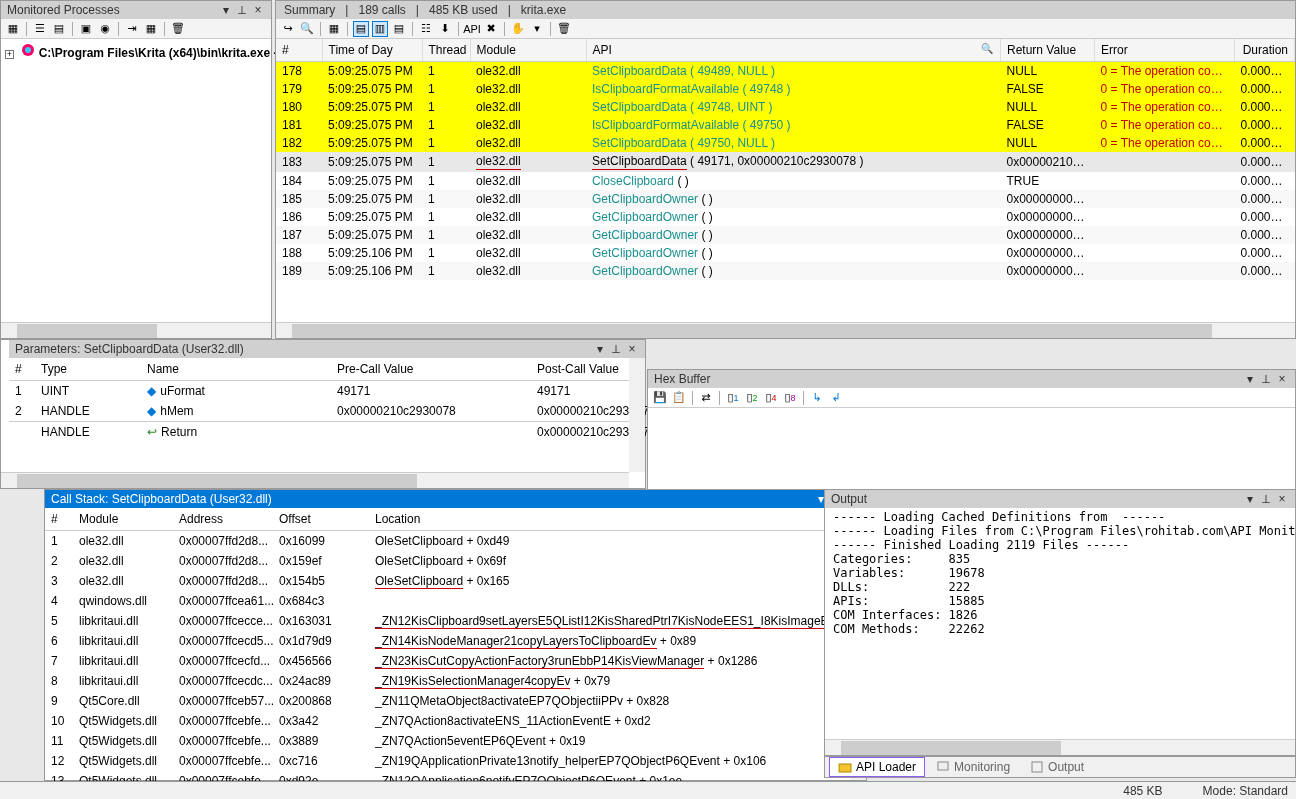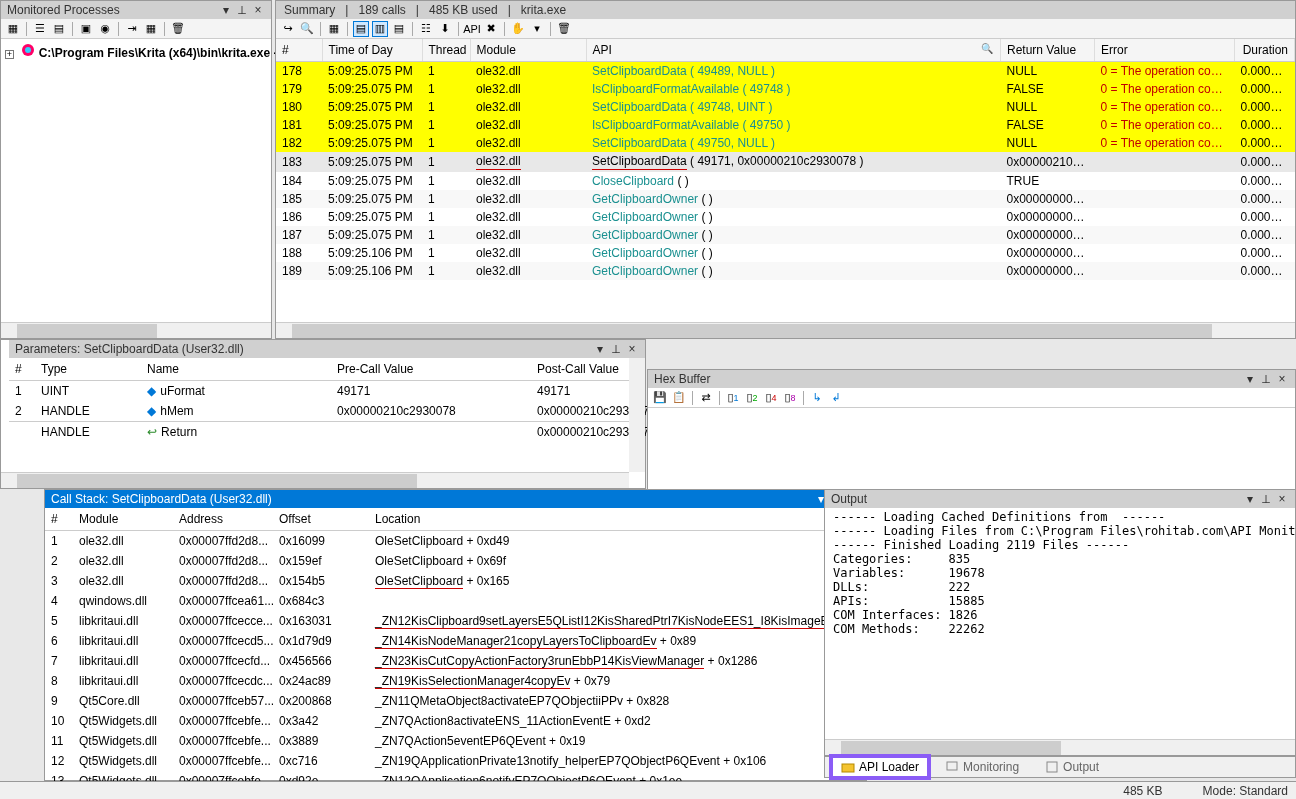--- a/index.html
+++ b/index.html
@@ -67,21 +67,21 @@
 #stack .scrollv .thumb { position: absolute; top: 14px; height: 180px; width: 14px; left: 1px; background: #cdcdcd; }
 
 
 #output { position: absolute; left: 824px; top: 489px; right: 0; height: 267px; background: #fff; border: 1px solid #999; display: flex; flex-direction: column; }
 #output pre { flex: 1; font-family: "Consolas", monospace; font-size: 12px; padding: 2px 8px; white-space: pre; overflow: hidden; }
 #output .scrollh { height: 16px; background: #f0f0f0; border-top: 1px solid #ccc; position: relative; }
 #output .scrollh .thumb { position: absolute; left: 16px; width: 220px; height: 14px; top: 1px; background: #cdcdcd; }
 
 
 #bottom-tabs { position: absolute; left: 824px; top: 756px; right: 0; height: 22px; background: #f0f0f0; display: flex; align-items: center; gap: 2px; padding: 0 4px; border: 1px solid #999; }
-.tab { display: inline-flex; align-items: center; gap: 4px; padding: 2px 8px; background: #fff; border: 4px solid #8b5cf6; cursor: pointer; }
+.tab { display: inline-flex; align-items: center; gap: 4px; padding: 2px 8px; background: #fff; border: 1px solid #8b5cf6; cursor: pointer; }
 .tab.inactive { background: transparent; color: #666; border-color: transparent; }
 .tab .tab-icon { width: 14px; height: 14px; }
 
 
 #status { position: absolute; left: 0; right: 0; bottom: 0; height: 18px; background: #f0f0f0; border-top: 1px solid #999; display: flex; justify-content: flex-end; align-items: center; padding: 0 8px; gap: 40px; color: #333; }
 
 
 svg.ic { width: 14px; height: 14px; }
 </style>
 </head>

